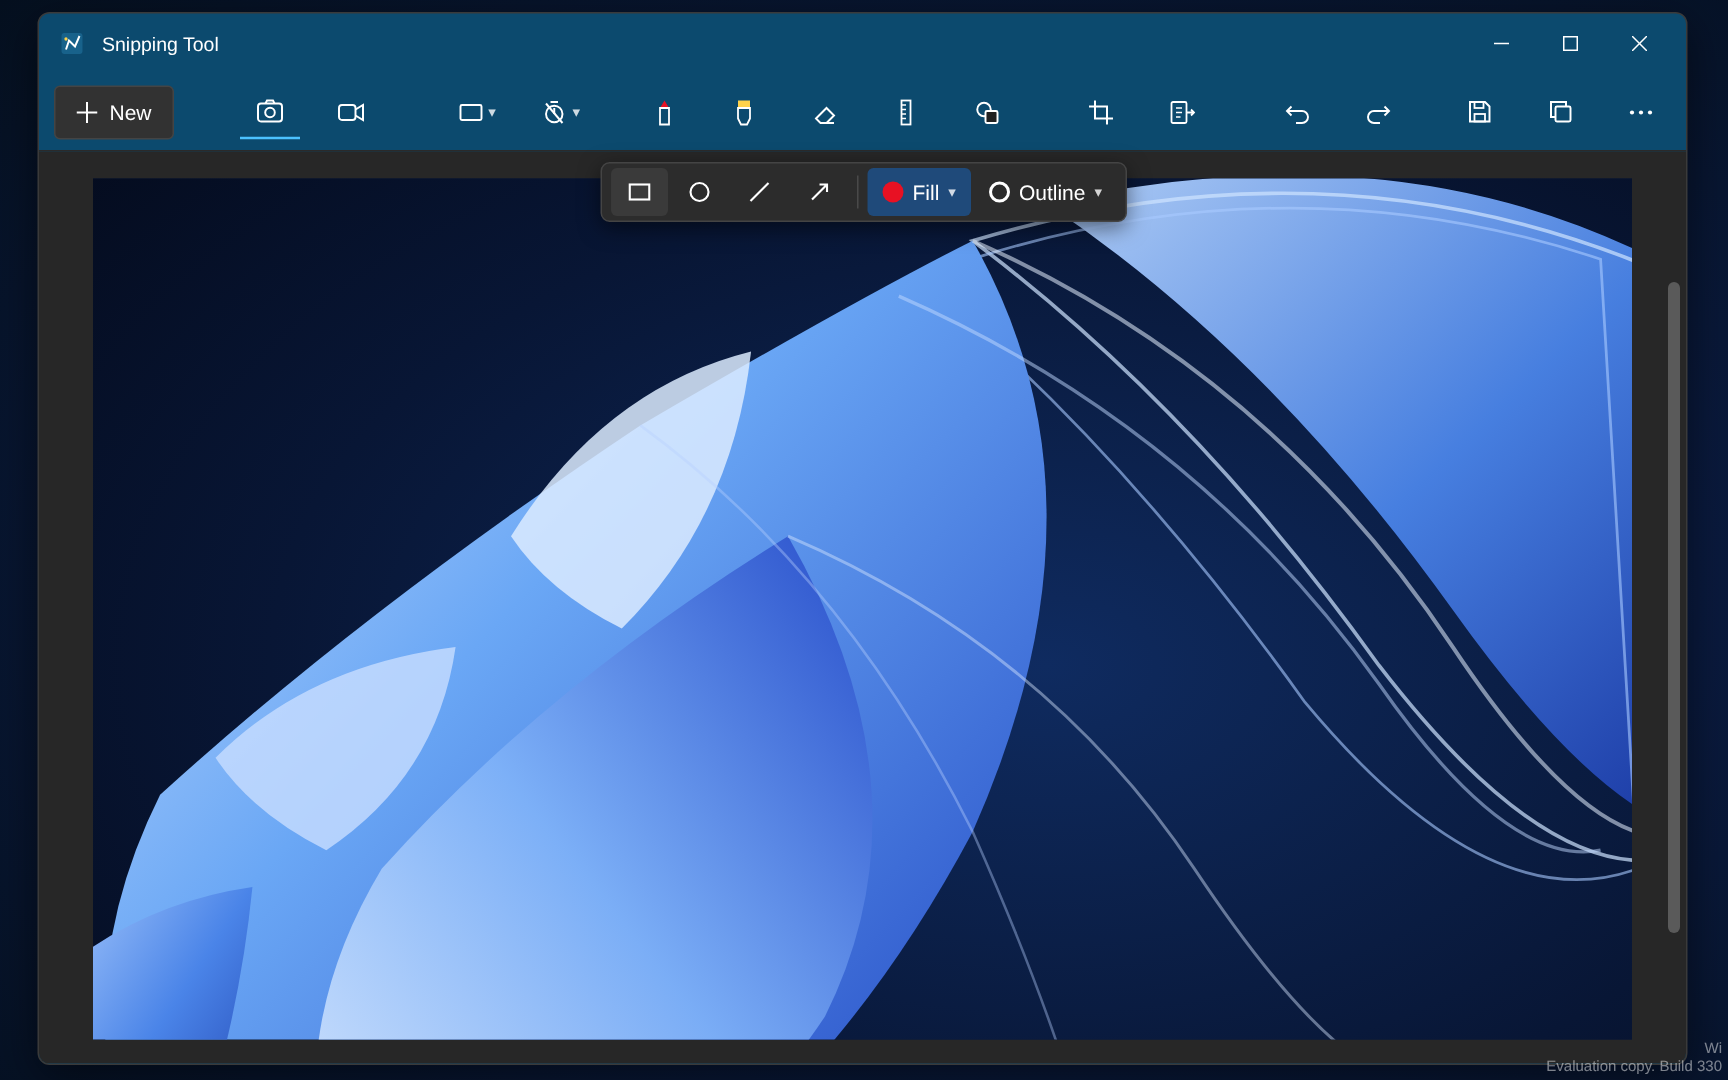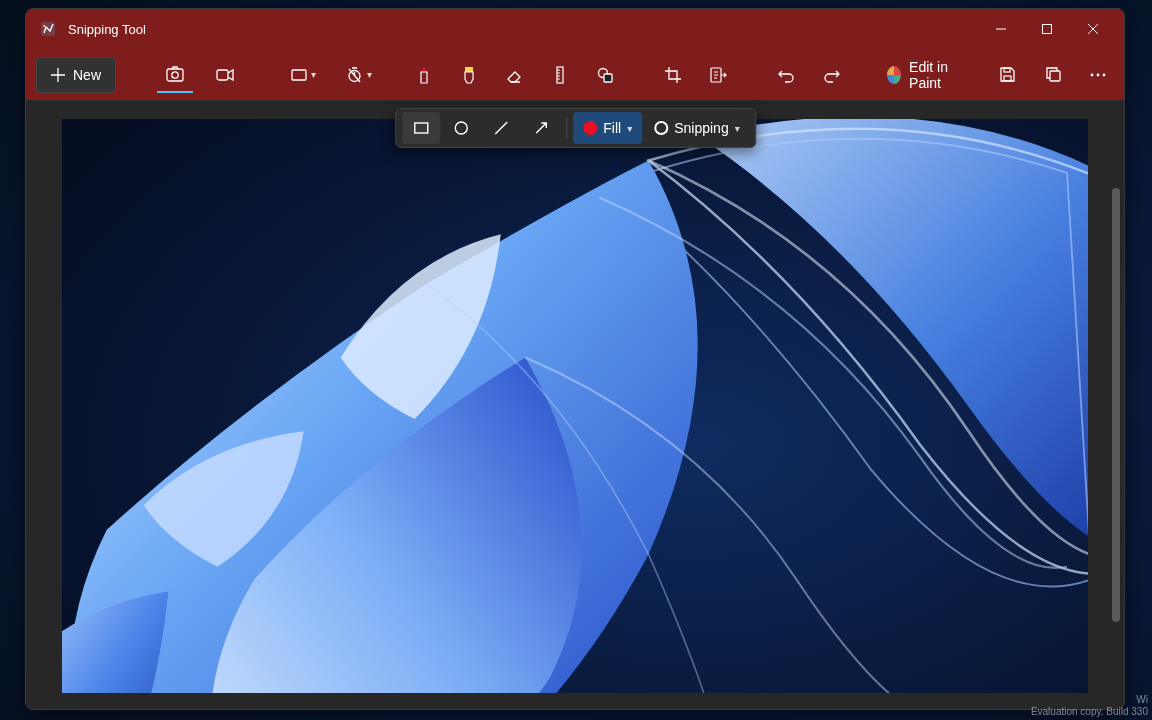--- a/index.html
+++ b/index.html
@@ -14,21 +14,21 @@
 .desktop-bg {
   position: absolute;
   inset: 0;
   background: radial-gradient(ellipse at 60% 55%, #2a5fd8 0%, #1840a0 20%, #0a1a3e 45%, #05101f 100%);
   z-index: 0;
 }
 .window {
   position: absolute;
   left: 25px; top: 8px;
   width: 1100px; height: 702px;
-  background: #7f1d1d;
+  background: #0c4a6e;
   border-radius: 8px;
   border: 1px solid #3a3a3a;
   display: flex;
   flex-direction: column;
   overflow: hidden;
   z-index: 1;
   box-shadow: 0 8px 30px rgba(0,0,0,0.5);
 }
 .titlebar {
   height: 40px;
@@ -303,24 +303,20 @@
         </svg>
     </div>
     <div class="btn icon-only">
       <svg width="18" height="18">
           <path d="M13 5 L16 8 L13 11 M16 8 H6 A4 4 0 0 0 6 16 H10" stroke="#fff" fill="none" stroke-width="1.3"></path>
         </svg>
     </div>
 
     <div class="flex-spacer"></div>
 
-    <div class="edit-in-paint">
-      <span class="paint-icon"></span>
-      <span>Edit in Paint</span>
-    </div>
     <div class="btn icon-only">
       <svg width="17" height="17">
           <path d="M2 2 H12 L15 5 V15 H2 Z" stroke="#fff" fill="none" stroke-width="1.3"></path>
           <rect x="5" y="10" width="7" height="5" stroke="#fff" fill="none" stroke-width="1.2"></rect>
           <rect x="5" y="2" width="6" height="4" stroke="#fff" fill="none" stroke-width="1.2"></rect>
         </svg>
     </div>
     <div class="btn icon-only">
       <svg width="17" height="17">
           <rect x="5" y="5" width="10" height="10" rx="1" stroke="#fff" fill="none" stroke-width="1.3"></rect>
@@ -404,21 +400,21 @@
       </svg>
   </div>
   <div class="shape-sep"></div>
   <div class="pill fill">
     <span class="dot" style="background:#e81123"></span>
     <span>Fill</span>
     <span class="chev">▾</span>
   </div>
   <div class="pill">
     <span class="ring"></span>
-    <span>Snipping</span>
+    <span>Outline</span>
     <span class="chev">▾</span>
   </div>
 </div>
 
 <div class="watermark">
   <div>Wi</div>
   <div>Evaluation copy. Build 330</div>
 </div>
 
 </body></html>

